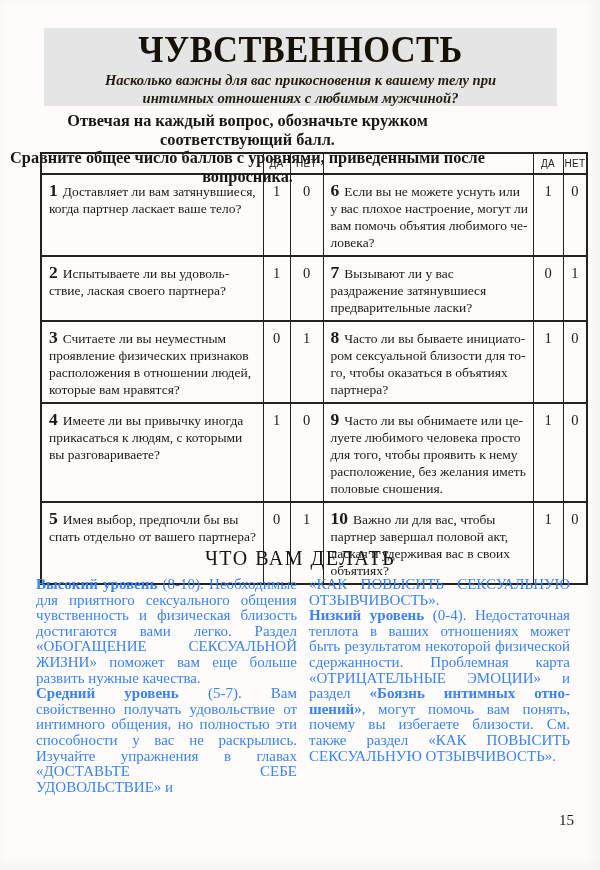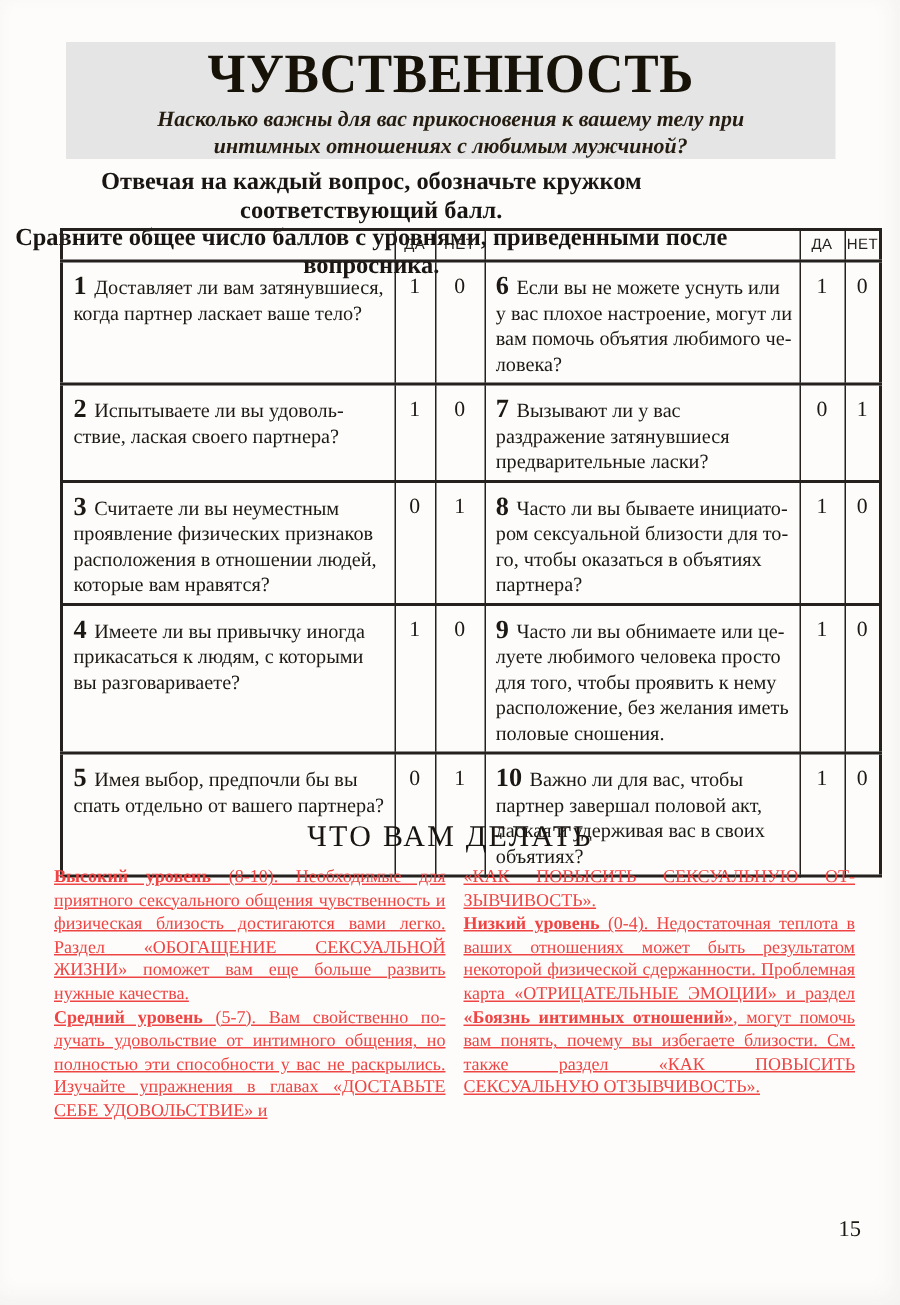--- a/index.html
+++ b/index.html
@@ -84,23 +84,22 @@
     text-align:center; font-size:20px; letter-spacing:1.5px;
     color:#181512;
   }
   .columns {
     position:absolute; left:36px; top:577px; width:534px;
     display:flex; gap:12px;
   }
   .col { width:261px; }
   .col p {
     margin:0; text-align:justify;
-    font-size:12px; line-height:15.6px; color:#ef4444;
+    font-size:15px; line-height:15.6px; color:#3b82f6;
     hyphens:manual;
-    text-decoration:underline;
   }
 
   .page-number {
     position:absolute; top:812px; right:26px;
     font-size:15px; color:#1c1814;
   }
 </style>
 </head>
 <body>
 

